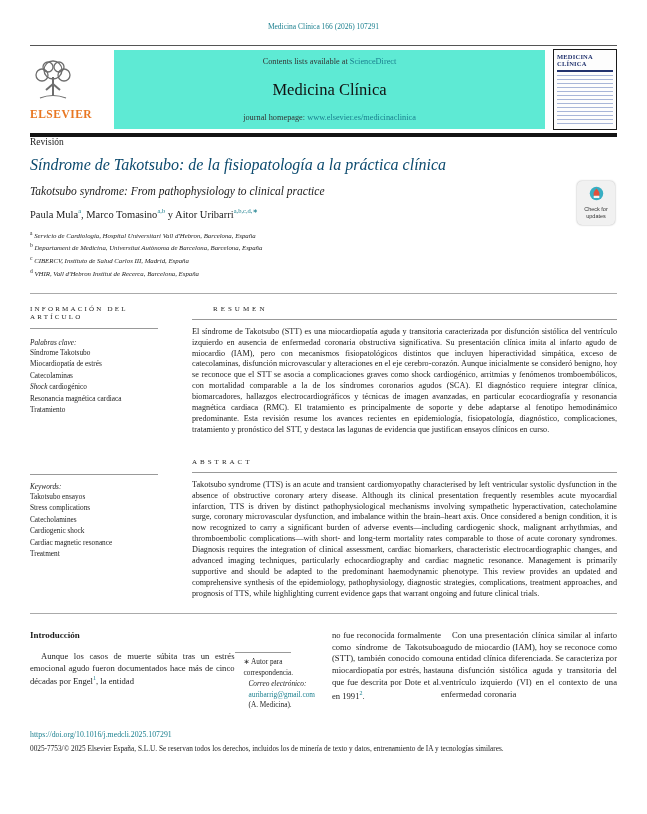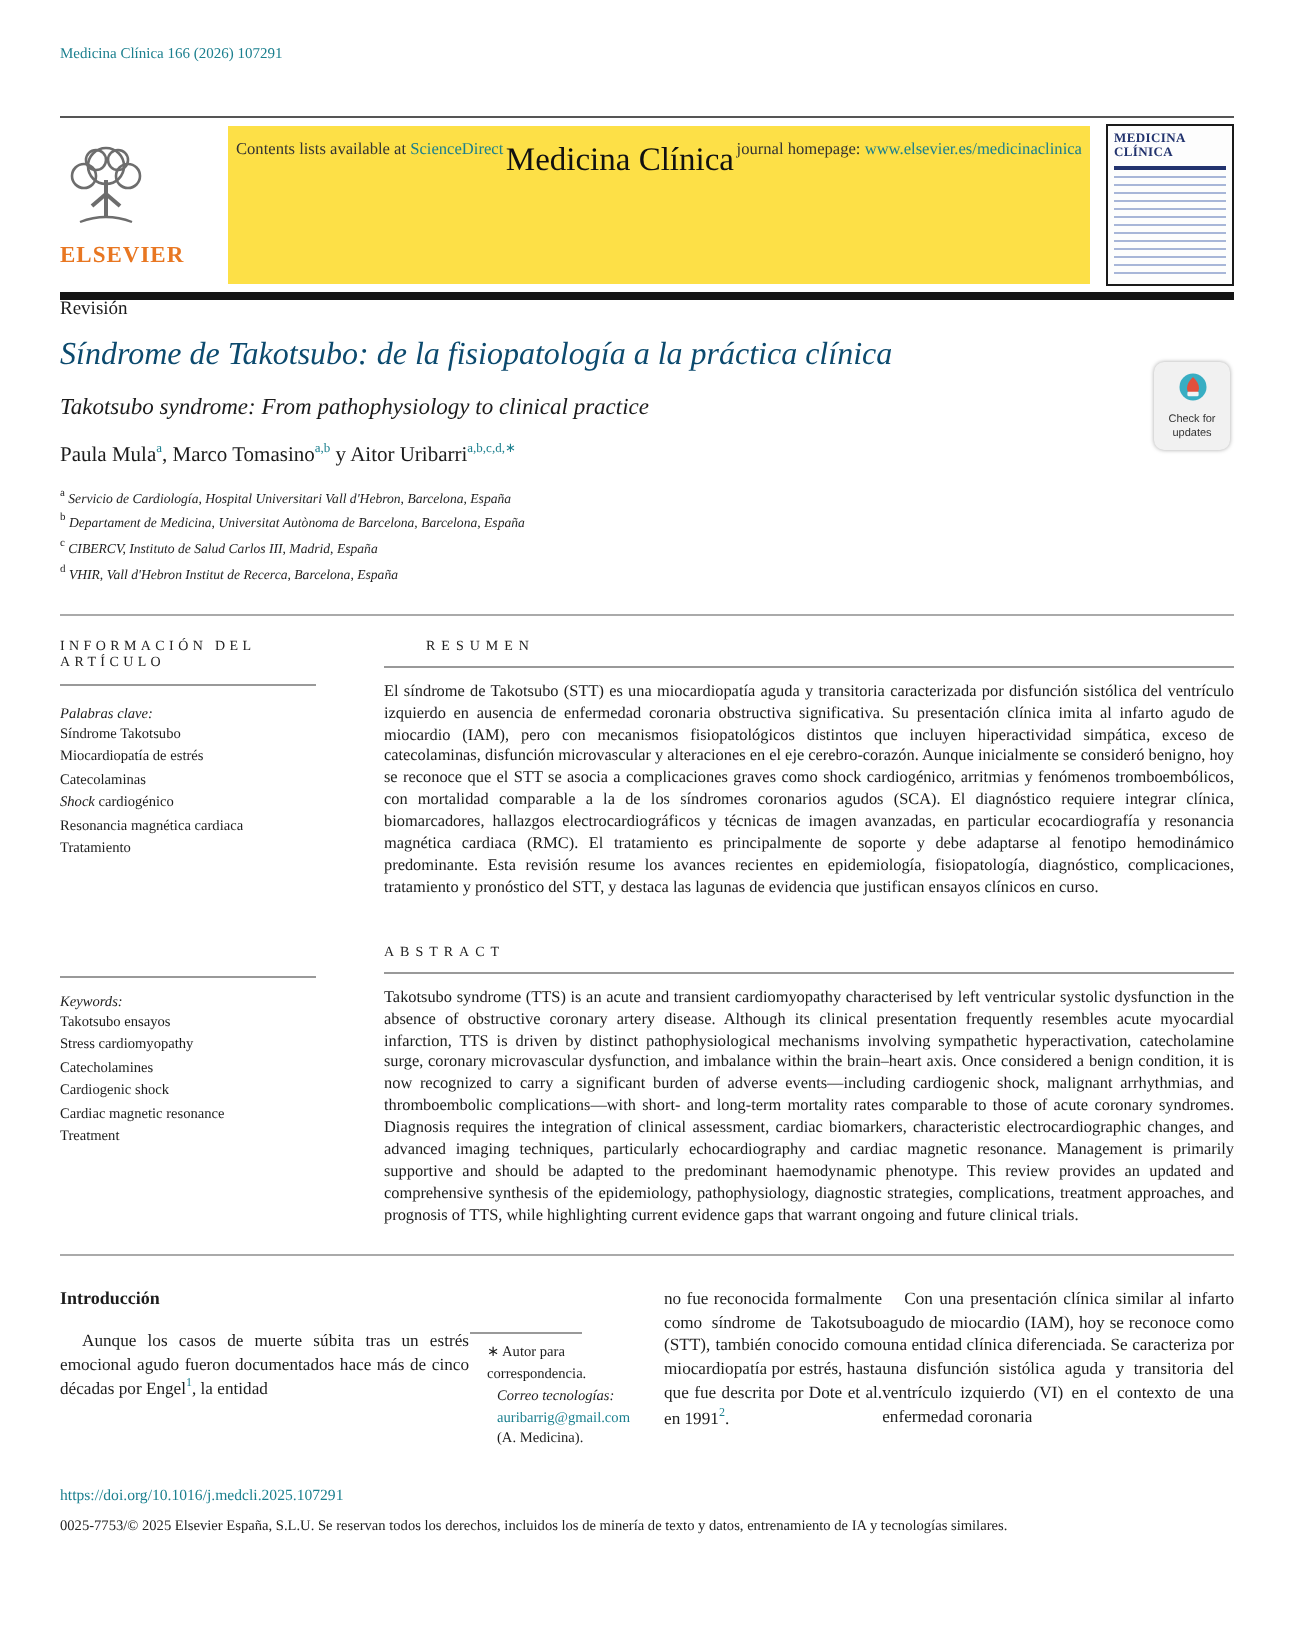--- a/index.html
+++ b/index.html
@@ -6,35 +6,35 @@
   html,body { background:#ffffff; }
   body {
     width:647px; height:814px; overflow:hidden;
     font-family:"Liberation Serif", serif;
     color:#1c1c1c;
     position:relative;
   }
   .page { padding:22px 30px 8px 30px; }
 
   
-  .journal-ref { text-align:left; font-size:7.5px; color:#1a7f8e; margin-bottom:27px; }
+  .journal-ref { text-align:center; font-size:7.5px; color:#1a7f8e; margin-bottom:14px; }
 
   
   .header-band {
     display:flex; align-items:stretch;
     border-top:1px solid #555;
     border-bottom:4px solid #141414;
     padding:3px 0 3px 0;
     height:92px;
   }
   .logo-box { width:80px; display:flex; flex-direction:column; align-items:flex-start; justify-content:center; }
   .logo-text { color:#e87722; font-size:11.5px; letter-spacing:0.5px; font-weight:bold; margin-top:1px; }
   .center-box {
-    flex:1; background:#fde047; margin:1px 8px 1px 4px;
-    display:flex; flex-direction:row; justify-content:space-between;
+    flex:1; background:#5eead4; margin:1px 8px 1px 4px;
+    display:flex; flex-direction:column; justify-content:space-between;
     text-align:center; padding:7px 4px 7px 4px;
   }
   .contents-line { font-size:8.3px; color:#333; }
   .link { color:#1a7f8e; text-decoration:none; cursor:pointer; }
   .journal-name { font-size:16.5px; color:#111; }
   .homepage-line { font-size:8.3px; color:#333; }
   .cover-box {
     width:64px; border:1.5px solid #1a1a1a; background:#fdfdfd;
     display:flex; flex-direction:column; padding:4px 3px 2px 3px;
   }
@@ -190,21 +190,21 @@
         <li><i>Shock</i><span> cardiogénico</span></li>
         <li><i></i><span>Resonancia magnética cardiaca</span></li>
         <li><i></i><span>Tratamiento</span></li>
       </ul>
 
       <div class="kw-block">
         <hr class="kw-topline">
         <div class="kw-label">Keywords:</div>
         <ul class="kw-list">
           <li><i></i><span>Takotsubo ensayos</span></li>
-          <li><i></i><span>Stress cardiomyopathy</span></li>
+          <li><i></i><span>Stress complications</span></li>
           <li><i></i><span>Catecholamines</span></li>
           <li><i></i><span>Cardiogenic shock</span></li>
           <li><i></i><span>Cardiac magnetic resonance</span></li>
           <li><i></i><span>Treatment</span></li>
         </ul>
       </div>
     </div>
 
     <div class="abs-right">
       <div class="zone-heading" style="letter-spacing:3px;margin-left:21px;">RESUMEN</div>
@@ -223,21 +223,21 @@
 
   <div class="body-zone">
     <div class="body-col">
       <div>
         <div class="intro-heading">Introducción</div>
         <p class="body-p indent"><span>Aunque los casos de muerte súbita tras un estrés emocional agudo fueron documentados hace más de cinco décadas por Engel</span><span class="ref-sup">1</span><span>, la entidad</span></p>
       </div>
       <div class="footnote">
         <hr class="footnote-rule">
         <div class="footnote-line">∗ Autor para correspondencia.</div>
-        <div class="footnote-line" style="padding-left:14px;"><span class="it">Correo tecnologías: </span><a class="link">auribarrig@gmail.com</a><span> (A. Medicina).</span></div>
+        <div class="footnote-line" style="padding-left:14px;"><span class="it">Correo electrónico: </span><a class="link">auribarrig@gmail.com</a><span> (A. Medicina).</span></div>
       </div>
     </div>
 
     <div class="body-col">
       <p class="body-p cont"><span>no fue reconocida formalmente como síndrome de Takotsubo (STT), también conocido como miocardiopatía por estrés, hasta que fue descrita por Dote et al. en 1991</span><span class="ref-sup">2</span><span>.</span></p>
       <p class="body-p indent" style="margin-top:0;">Con una presentación clínica similar al infarto agudo de miocardio (IAM), hoy se reconoce como una entidad clínica diferenciada. Se caracteriza por una disfunción sistólica aguda y transitoria del ventrículo izquierdo (VI) en el contexto de una enfermedad coronaria</p>
     </div>
   </div>
 
   <div class="footer">

